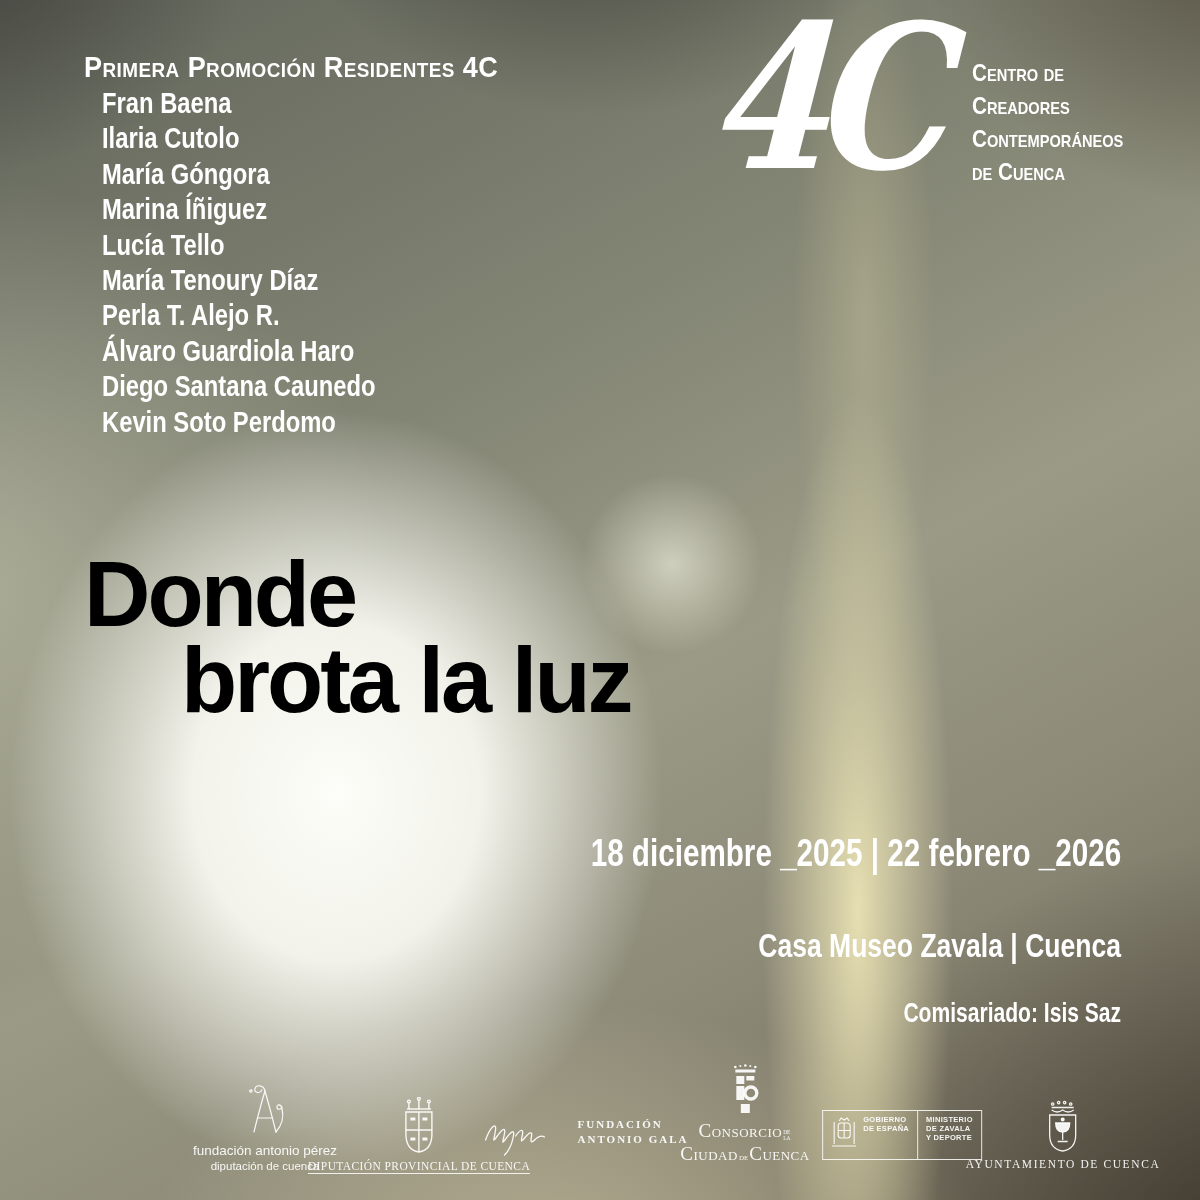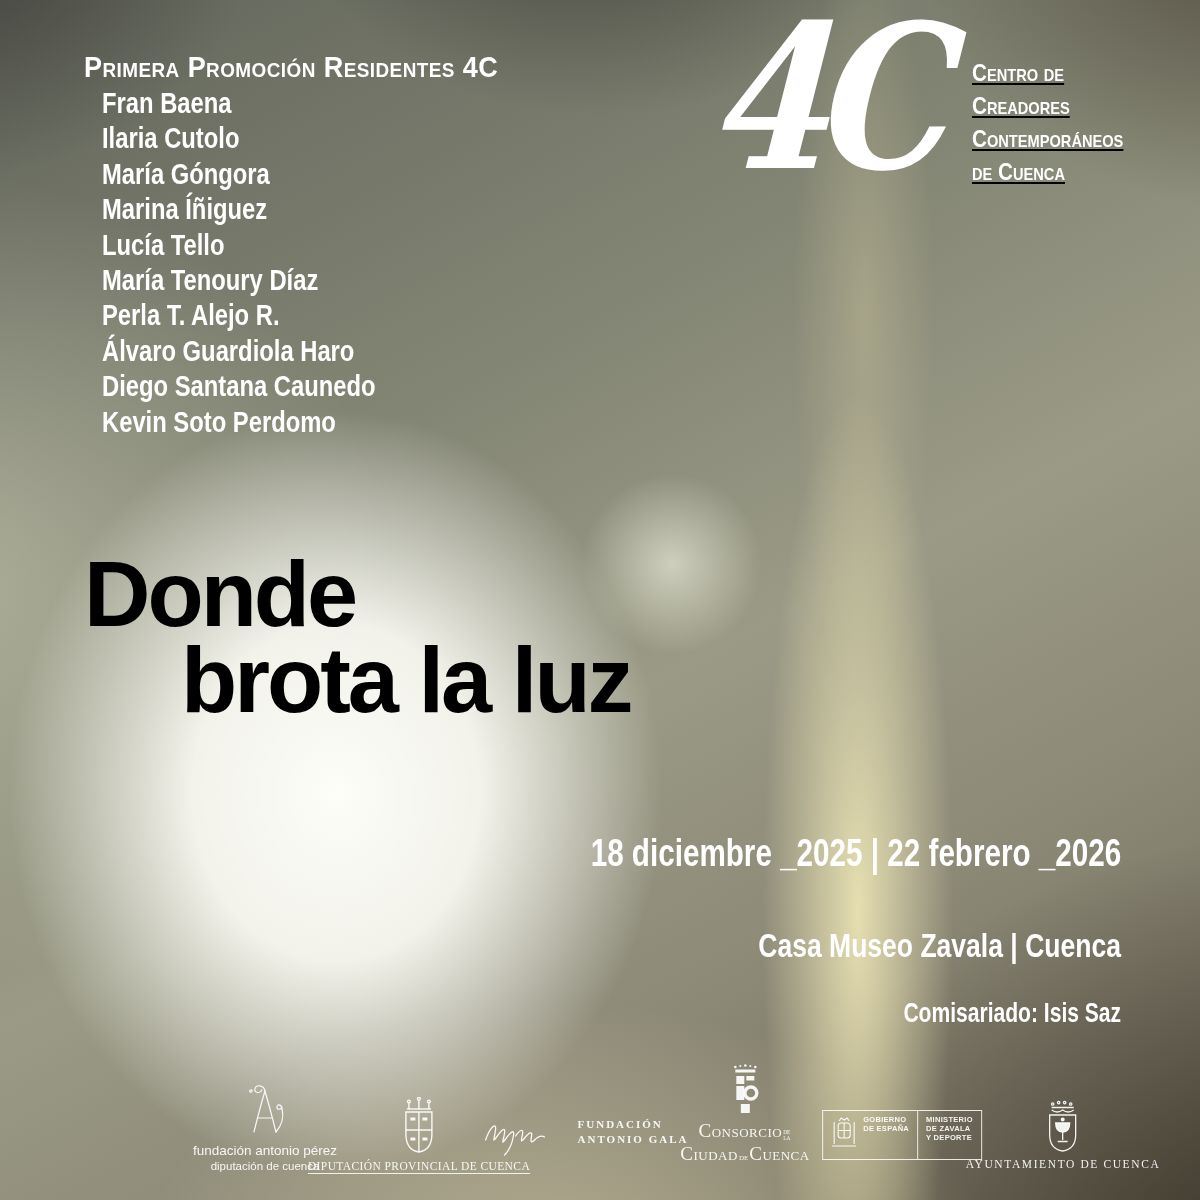--- a/index.html
+++ b/index.html
@@ -44,21 +44,21 @@
   }
 
   
   .mark4c{
     position:absolute;left:733px;top:-2px;
     font-family:"DejaVu Serif","Liberation Serif",serif;
     font-style:italic;font-weight:700;font-size:200px;line-height:1;
     letter-spacing:-18px;color:#fff;
     transform:scaleX(0.85) skewX(-6deg);transform-origin:left top;
   }
-  .org4c{position:absolute;left:972px;top:56px;text-decoration:underline;}
+  .org4c{position:absolute;left:972px;top:56px;}
   .org-line{
     font-size:24px;font-weight:700;font-variant:small-caps;line-height:33px;
     white-space:nowrap;transform:scaleX(0.86);transform-origin:left top;color:#fff;
   }
 
   
   .title-line{
     position:absolute;font-weight:700;font-size:92px;line-height:1;
     letter-spacing:-3px;white-space:nowrap;
   }

